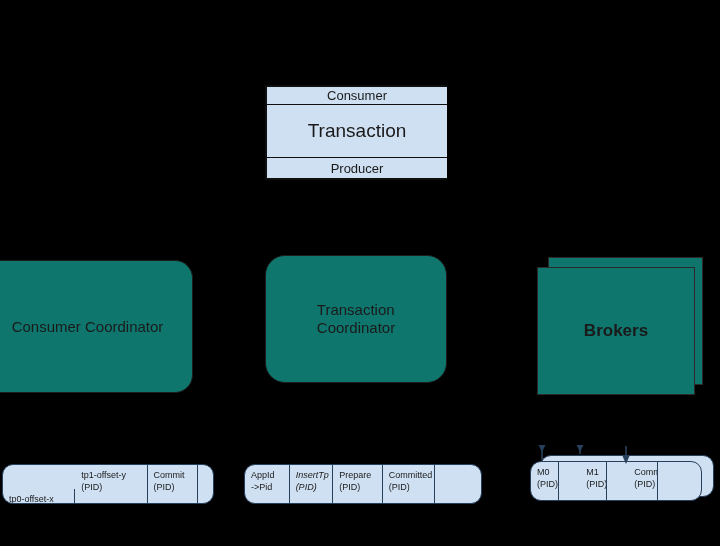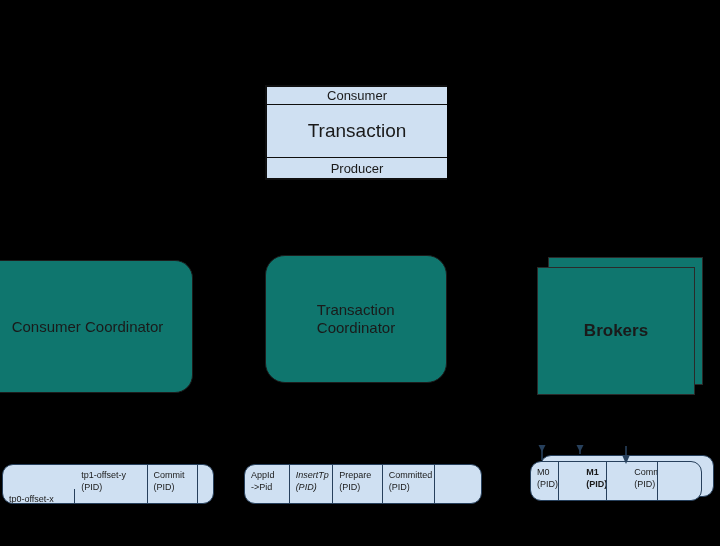--- a/index.html
+++ b/index.html
@@ -136,21 +136,21 @@
     top: 455px;
     width: 172px;
     height: 40px;
     background: #cfe0f2;
     border: 1px solid #27405c;
     border-radius: 11px;
     position: absolute;
   }
   #broker-log { left: 530px; top: 461px; width: 172px; gap: 21px; }
   #broker-log .c0 { width: 46px; }
-  #broker-log .c1 { width: 43px; font-weight: bold; }
+  #broker-log .c1 { width: 43px; }
   #broker-log .c2 { width: 50px; }
   #broker-log .c3 { width: 33px; }
 
   
   .arrow-svg {
     position: absolute;
     left: 528px;
     top: 436px;
     width: 190px;
     height: 32px;

